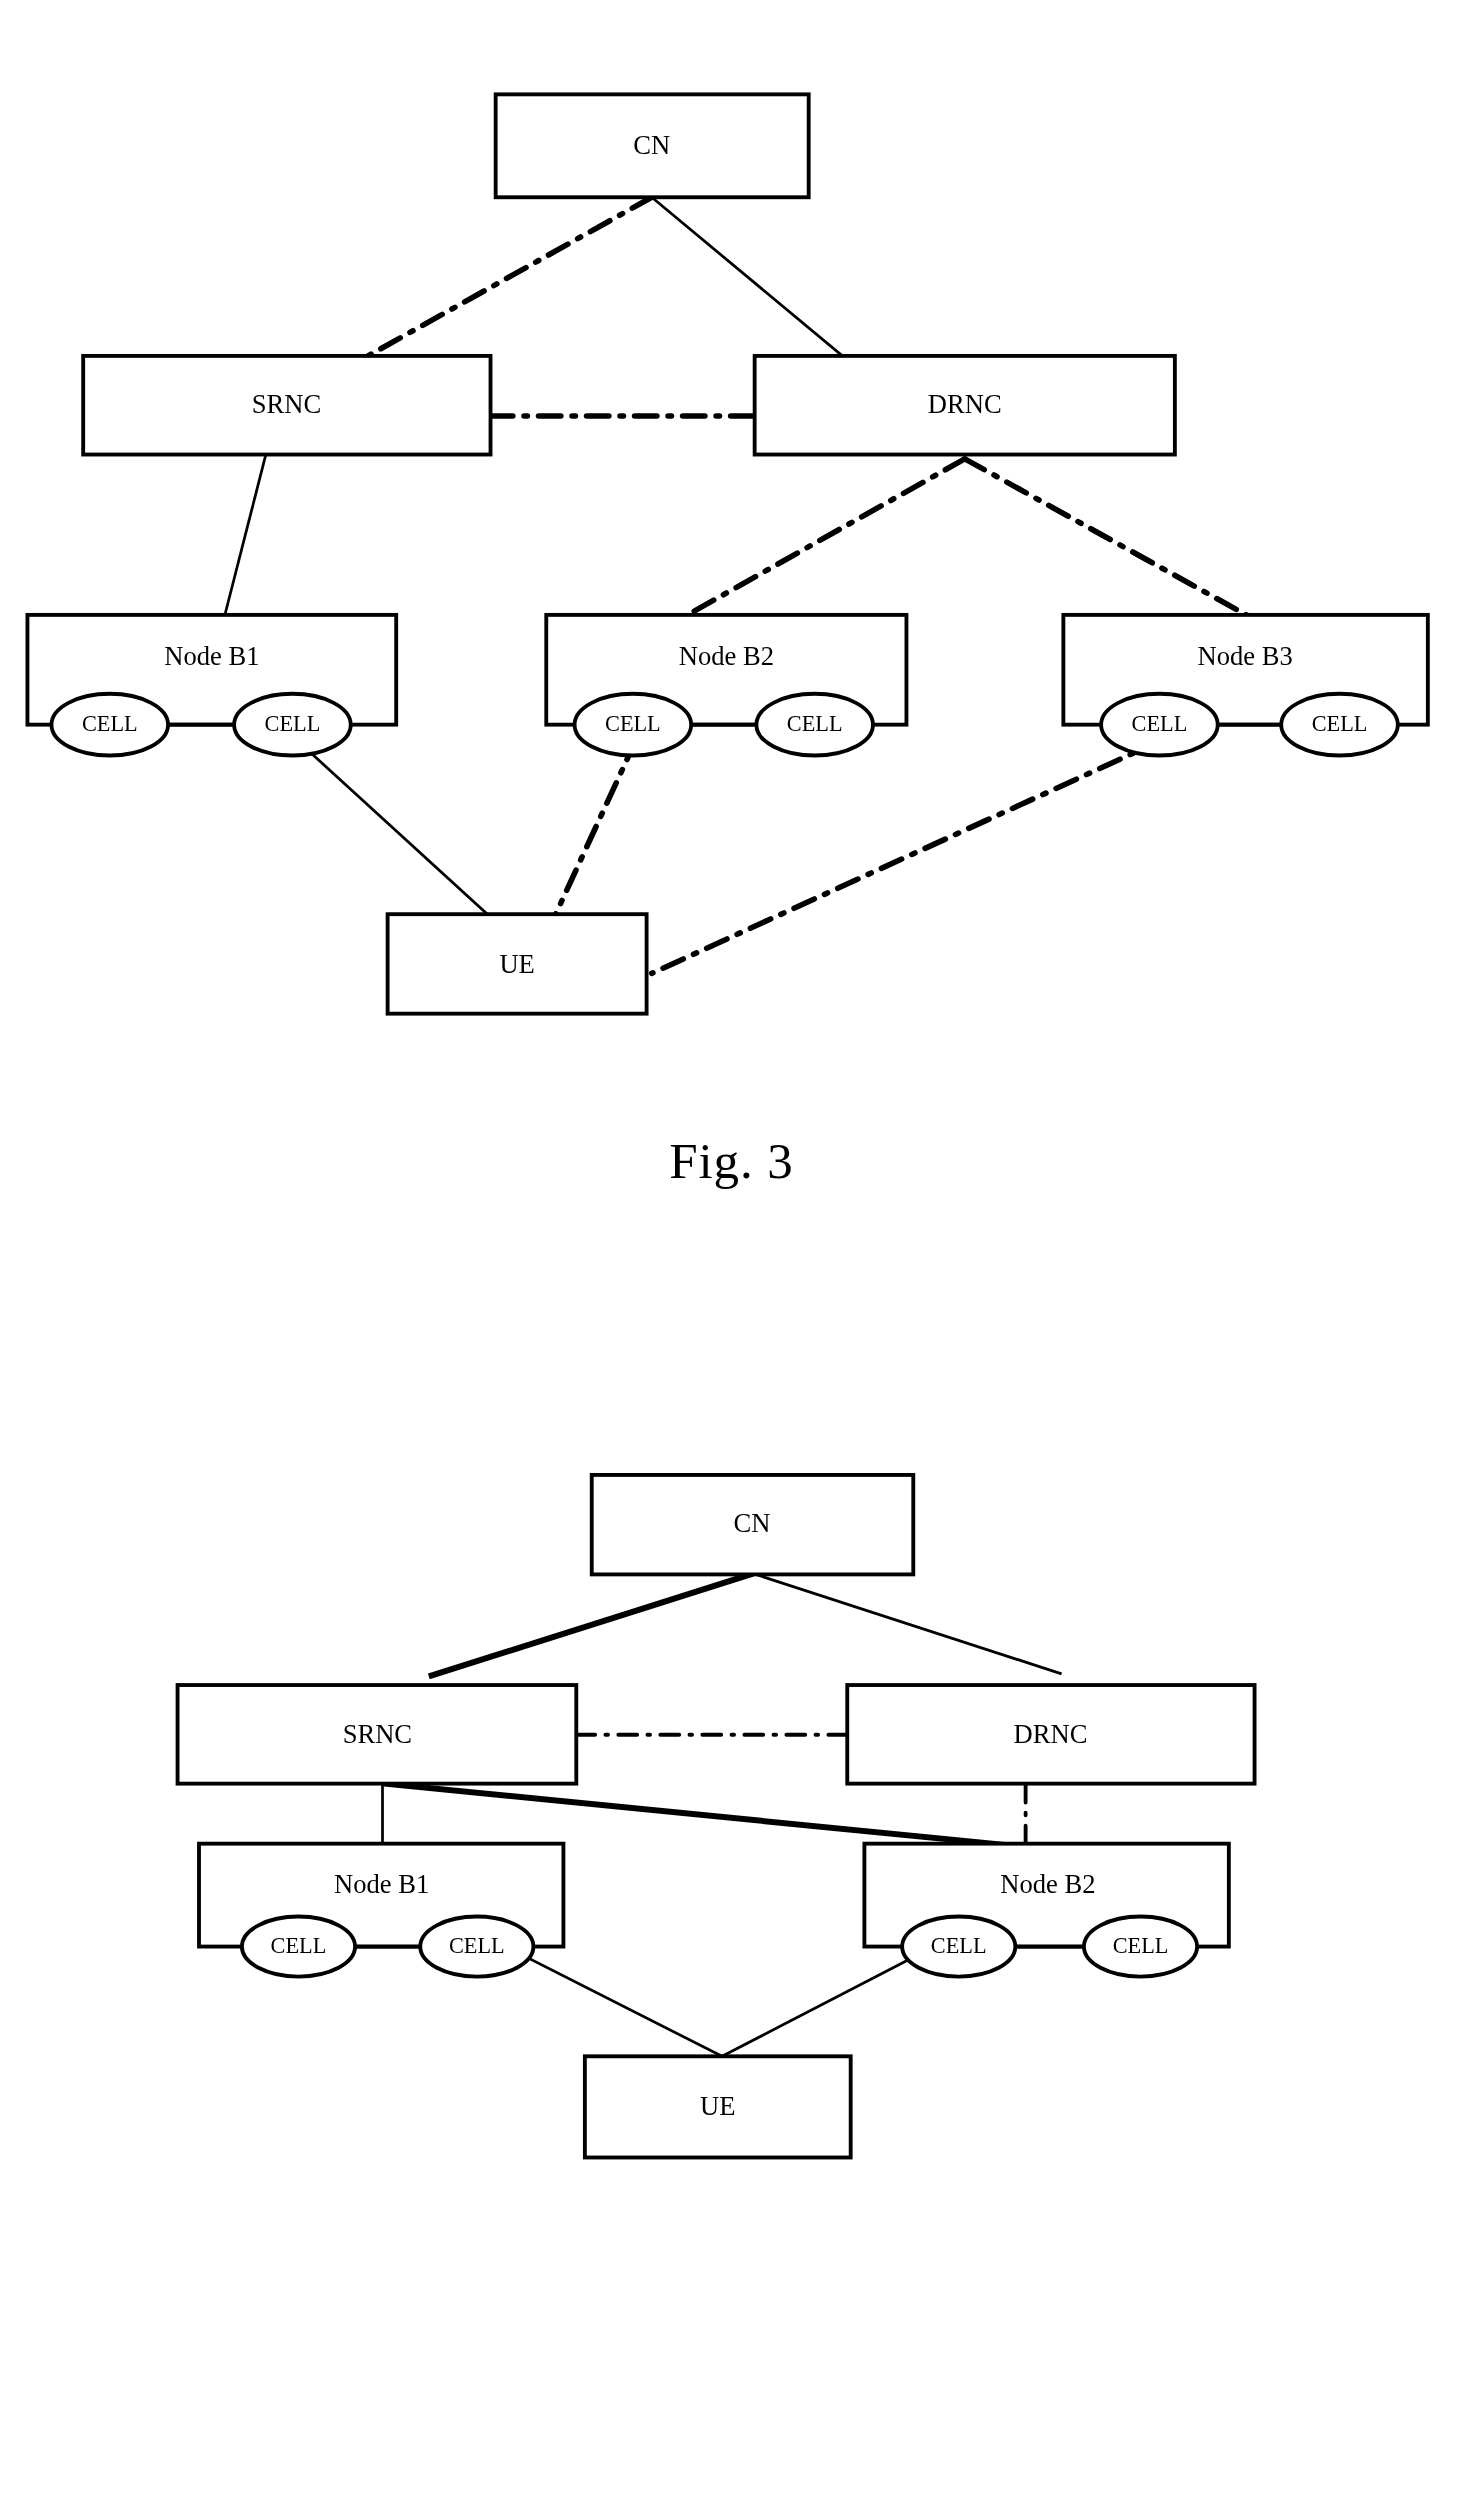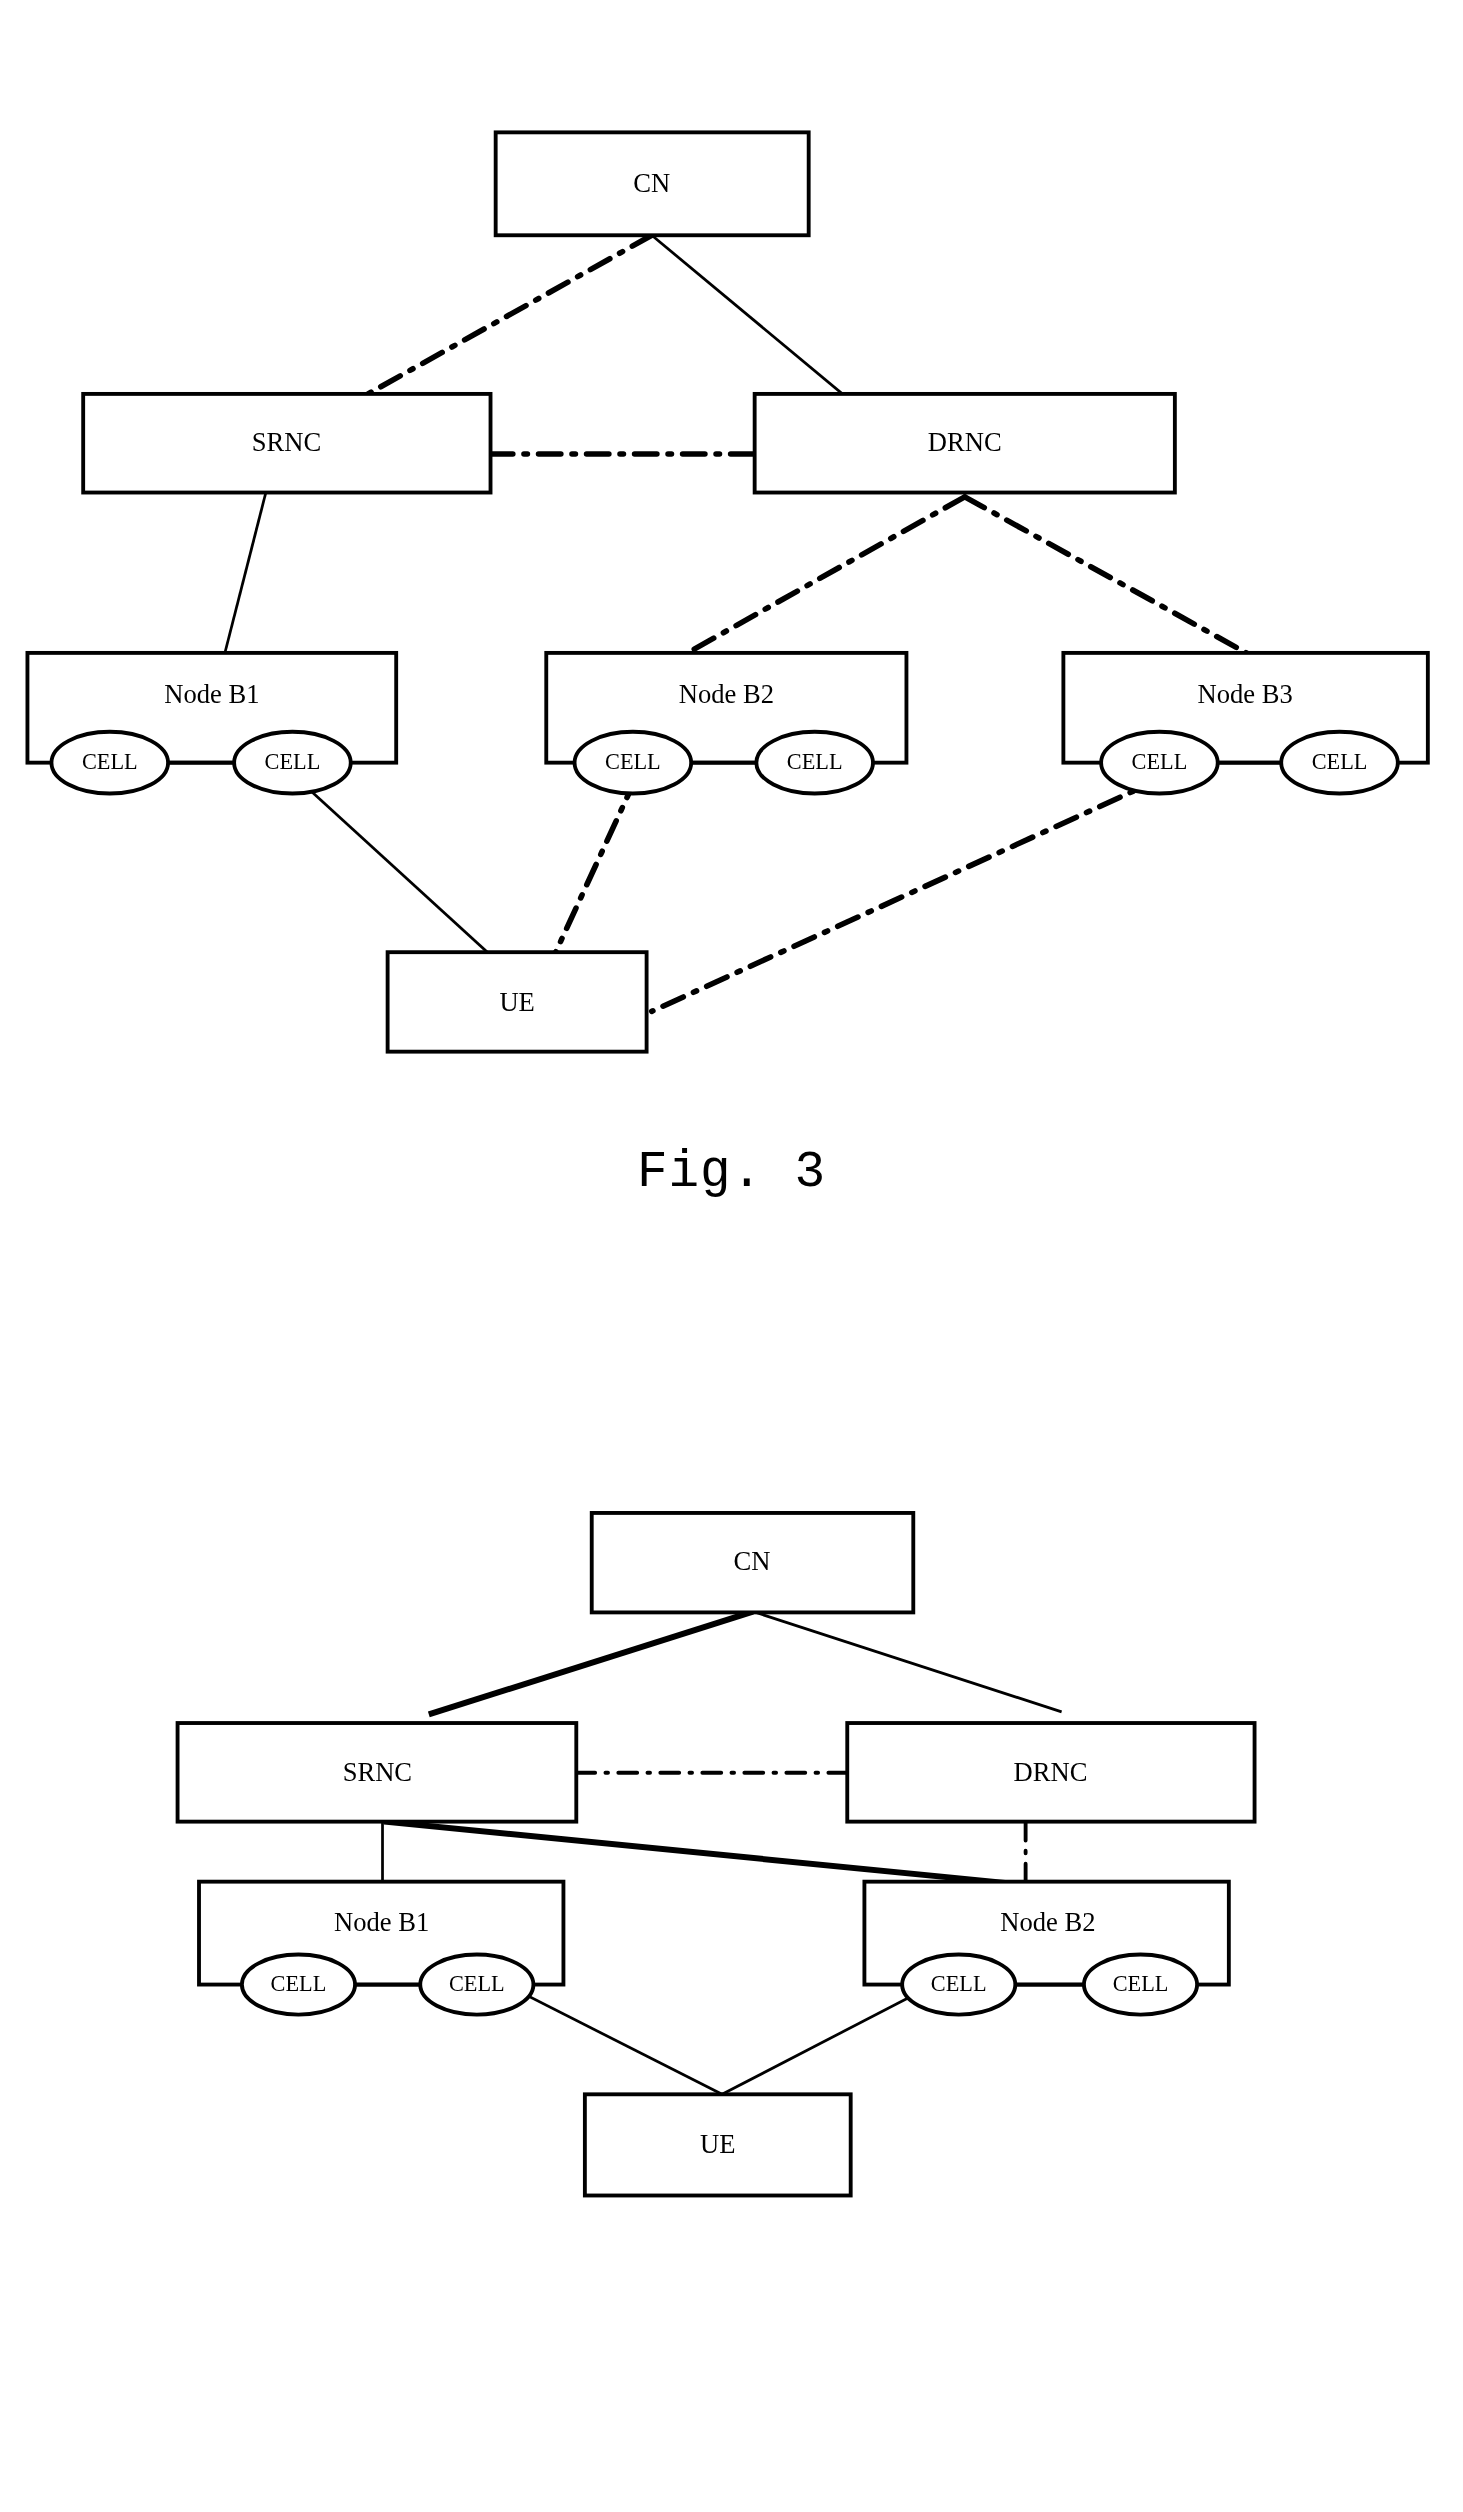--- a/index.html
+++ b/index.html
@@ -18,21 +18,20 @@
   .page {
     position: relative;
     width: 1463px;
     height: 2512px;
     background: #ffffff;
   }
   .figure-block {
     position: absolute;
     left: 0;
     width: 1463px;
-    margin-top: 38px;
   }
   #figure-3-block { top: 0px; height: 1252px; }
   #figure-4-block { top: 1252px; height: 1260px; }
 
   svg.diagram {
     display: block;
     width: 1463px;
   }
   #figure-3-svg { height: 1072px; }
   #figure-4-svg { height: 1089px; }
@@ -92,21 +91,21 @@
   }
   .fig-caption {
     position: absolute;
     width: 1463px;
     text-align: center;
     font-family: "Liberation Serif", "DejaVu Serif", serif;
     font-size: 51px;
     color: #000000;
     letter-spacing: 0.9px;
   }
-  #figure-3-caption { top: 1106px; font-family: Liberation Mono, monospace; }
+  #figure-3-caption { top: 1132px; }
 </style>
 </head>
 <body>
 
 <div class="page">
 
   <div class="figure-block" id="figure-3-block">
     <svg class="diagram" id="figure-3-svg" viewBox="0 0 1706 1250" xmlns="http://www.w3.org/2000/svg">
 
       <path class="link-dashdot" d="M 760 230 L 345 462"></path>

